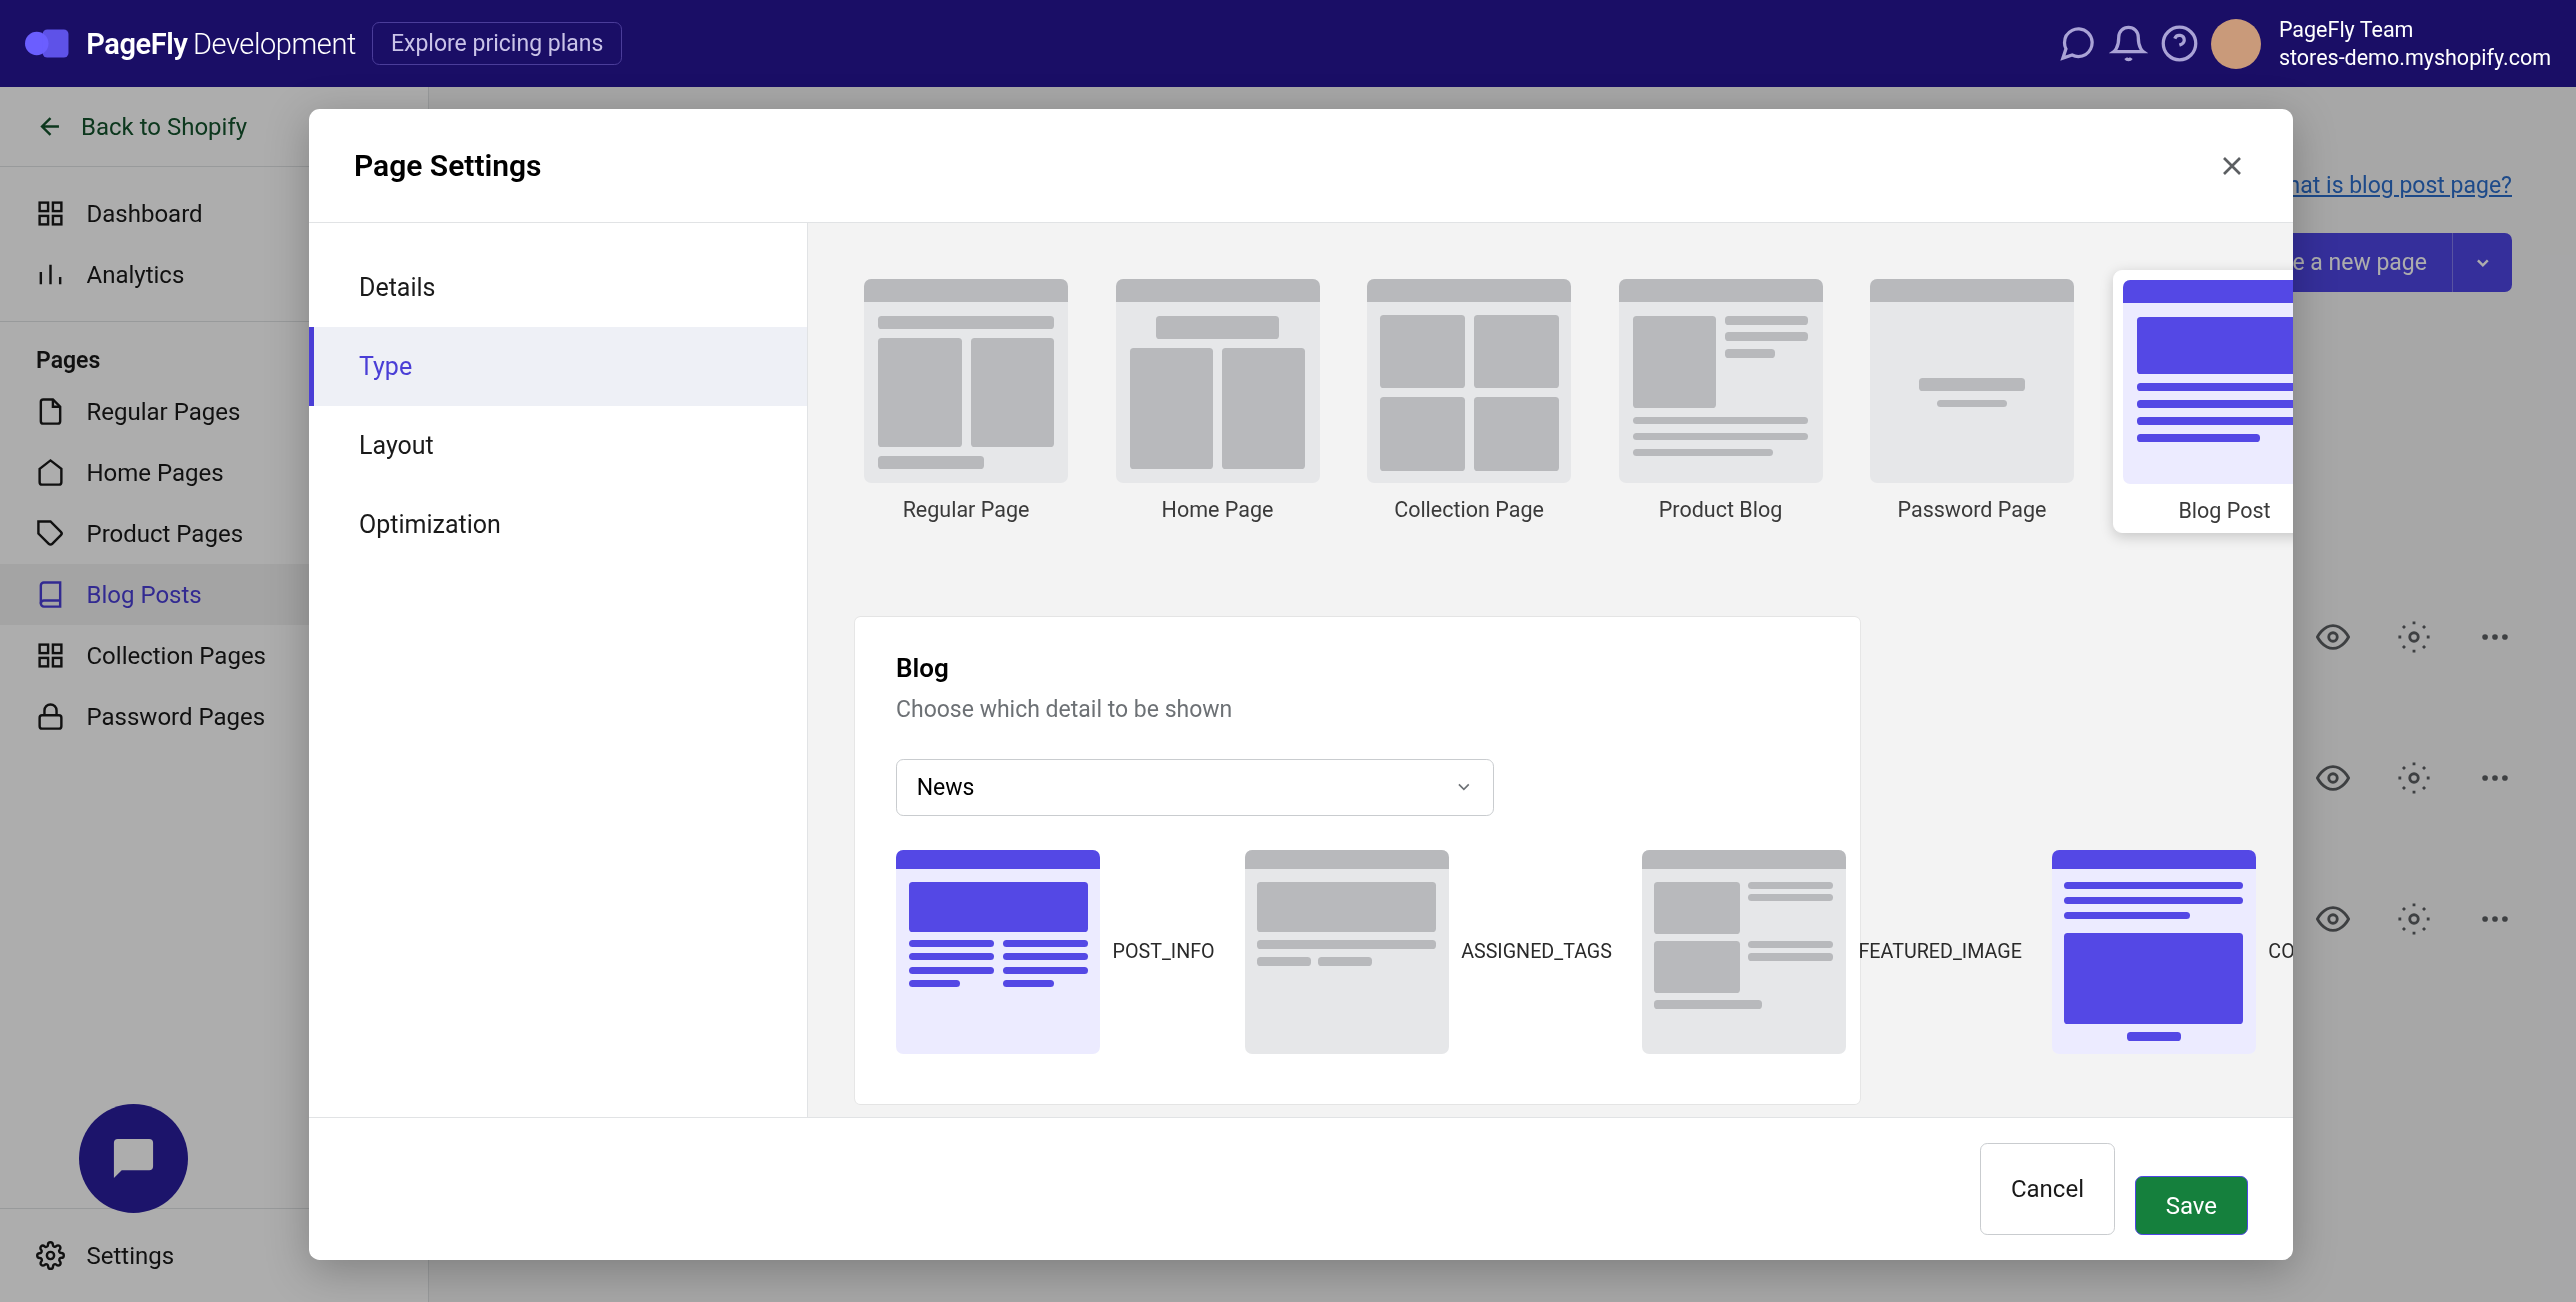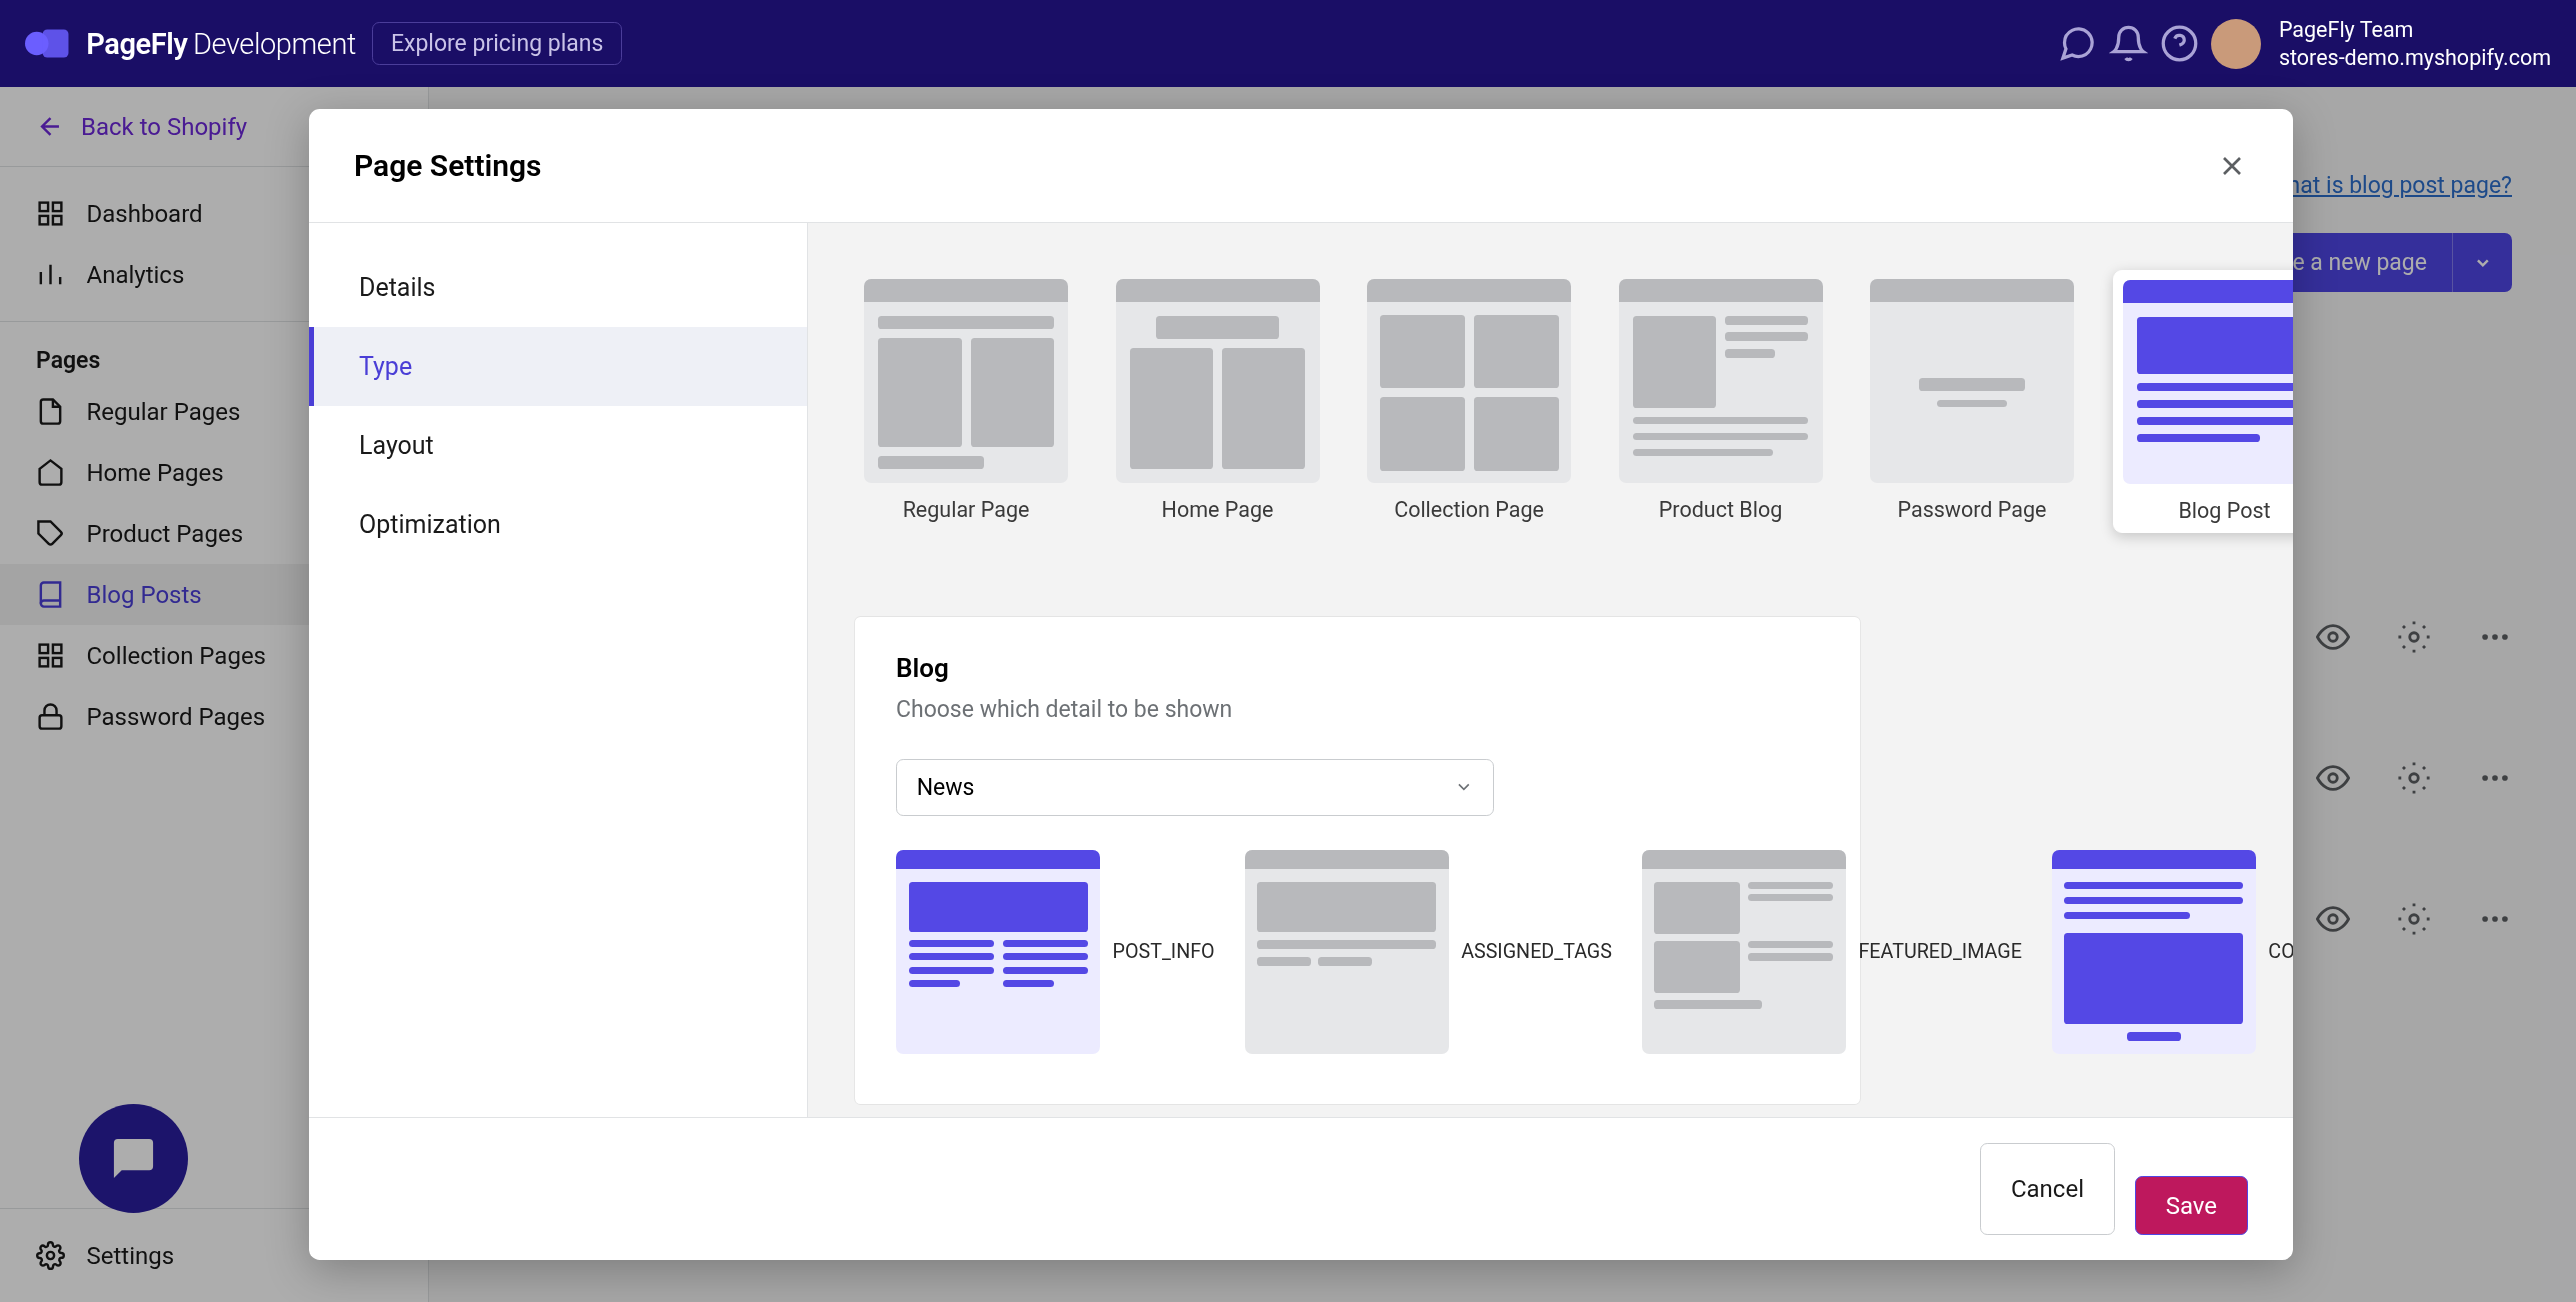--- a/index.html
+++ b/index.html
@@ -13,21 +13,21 @@
 .logo-text .dev { font-weight: 300; }
 .explore-btn { margin-left: 16px; border: 1.8px solid #4b3d9a; background: transparent; color: #c9c3e8; padding: 7.2px 18px; border-radius: 7.2px; font-size: 23px; cursor: pointer; }
 .topbar-right { margin-left: auto; display: flex; align-items: center; gap: 12px; }
 .top-icon { width: 39px; height: 39px; color: #aaa3d6; cursor: pointer; }
 .user-block { display: flex; align-items: center; gap: 18px; cursor: pointer; }
 .avatar { width: 50px; height: 50px; border-radius: 50%; background: #c99a7a; }
 .user-text { display: flex; flex-direction: column; font-size: 21.5px; color: #fff; line-height: 1.3; }
 
 
 .sidebar { position: absolute; top: 87px; left: 0; width: 429px; bottom: 0; background: #fff; border-right: 0.9px solid #e1e3e5; display: flex; flex-direction: column; }
-.back-row { padding: 25px 36px; display: flex; align-items: center; gap: 16px; font-size: 24px; color: #6d28d9; border-bottom: 0.9px solid #e1e3e5; cursor: pointer; }
+.back-row { padding: 25px 36px; display: flex; align-items: center; gap: 16px; font-size: 24px; color: #14532d; border-bottom: 0.9px solid #e1e3e5; cursor: pointer; }
 .nav-section { padding: 16px 0; border-bottom: 0.9px solid #e1e3e5; }
 .nav-item { display: flex; align-items: center; gap: 21.5px; padding: 16px 36px; font-size: 24px; color: #1a1a1a; cursor: pointer; }
 .nav-item.active { background: #f2f2f2; color: #4a3ed6; }
 .nav-heading { padding: 25px 36px 7.2px; font-size: 23px; font-weight: 600; color: #1a1a1a; }
 .nav-icon { width: 29px; height: 29px; flex-shrink: 0; }
 .chat-bubble { position: absolute; left: 79px; bottom: 89px; width: 109px; height: 109px; border-radius: 50%; background: #2a1e9e; display: flex; align-items: center; justify-content: center; color: #fff; cursor: pointer; }
 
 
 .row-actions { position: absolute; right: 64px; display: flex; gap: 47px; }
 .row-actions .ra { width: 34px; height: 34px; color: #5c5f62; cursor: pointer; }
@@ -75,21 +75,21 @@
 .detail-thumb .tbar { height: 19.7px; background: #5448e5; }
 .detail-thumb.gray { background: #e6e7e9; }
 .detail-thumb.gray .tbar { background: #b8b9bc; }
 .detail-thumb .tbody { flex: 1; padding: 12.5px; display: flex; flex-direction: column; gap: 8px; }
 .detail-label { font-size: 19.7px; color: #2a2a2a; }
 
 
 .modal-footer { border-top: 0.9px solid #e1e3e5; padding: 25px 45px; display: flex; justify-content: flex-end; gap: 19.7px; }
 .btn { padding: 14.3px 30px; font-size: 24px; border-radius: 7.2px; cursor: pointer; }
 .btn-secondary { background: #fff; border: 0.9px solid #c9cccf; color: #1a1a1a; }
-.btn-primary { background: #be185d; border: 0.9px solid #4f46e5; color: #fff; margin-top: 33px; }
+.btn-primary { background: #15803d; border: 0.9px solid #4f46e5; color: #fff; margin-top: 33px; }
 
 svg { display: block; }
 </style>
 </head>
 <body>
 
 <div class="topbar">
   <div class="logo-group">
     <svg class="logo-icon" viewBox="0 0 40 40" fill="none">
       <circle cx="10" cy="20" r="10" fill="#6b5eff"></circle>

